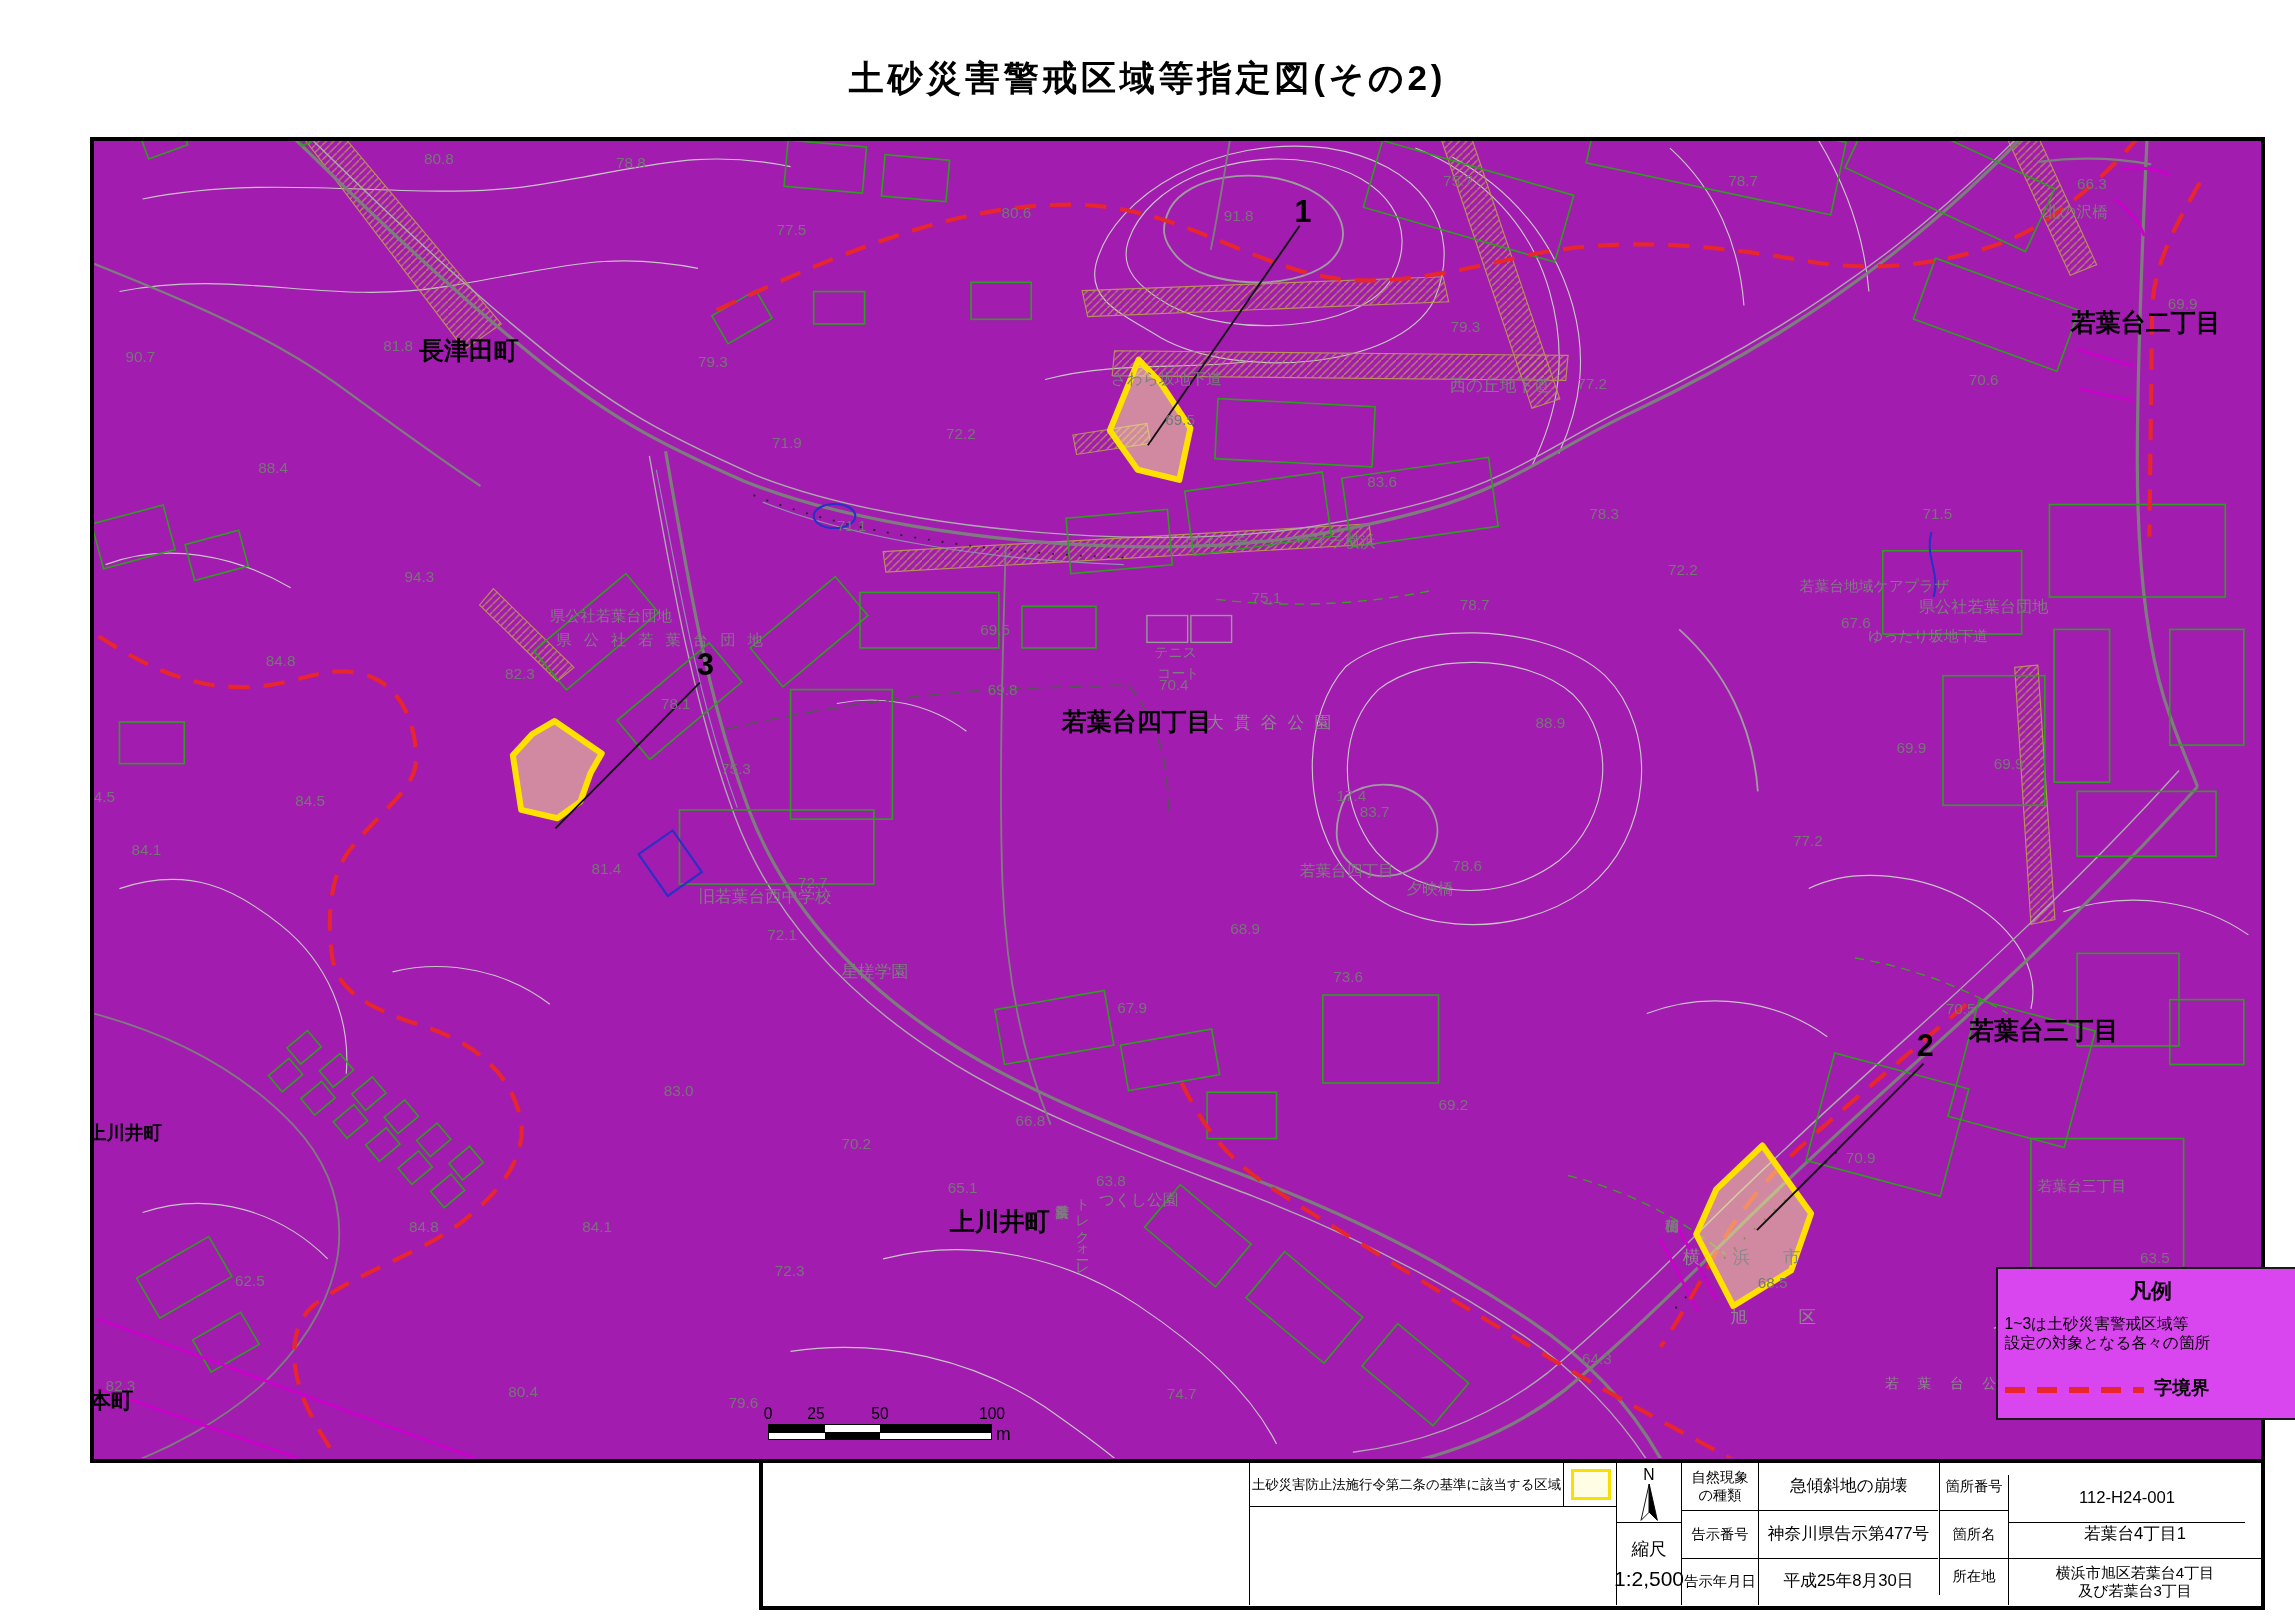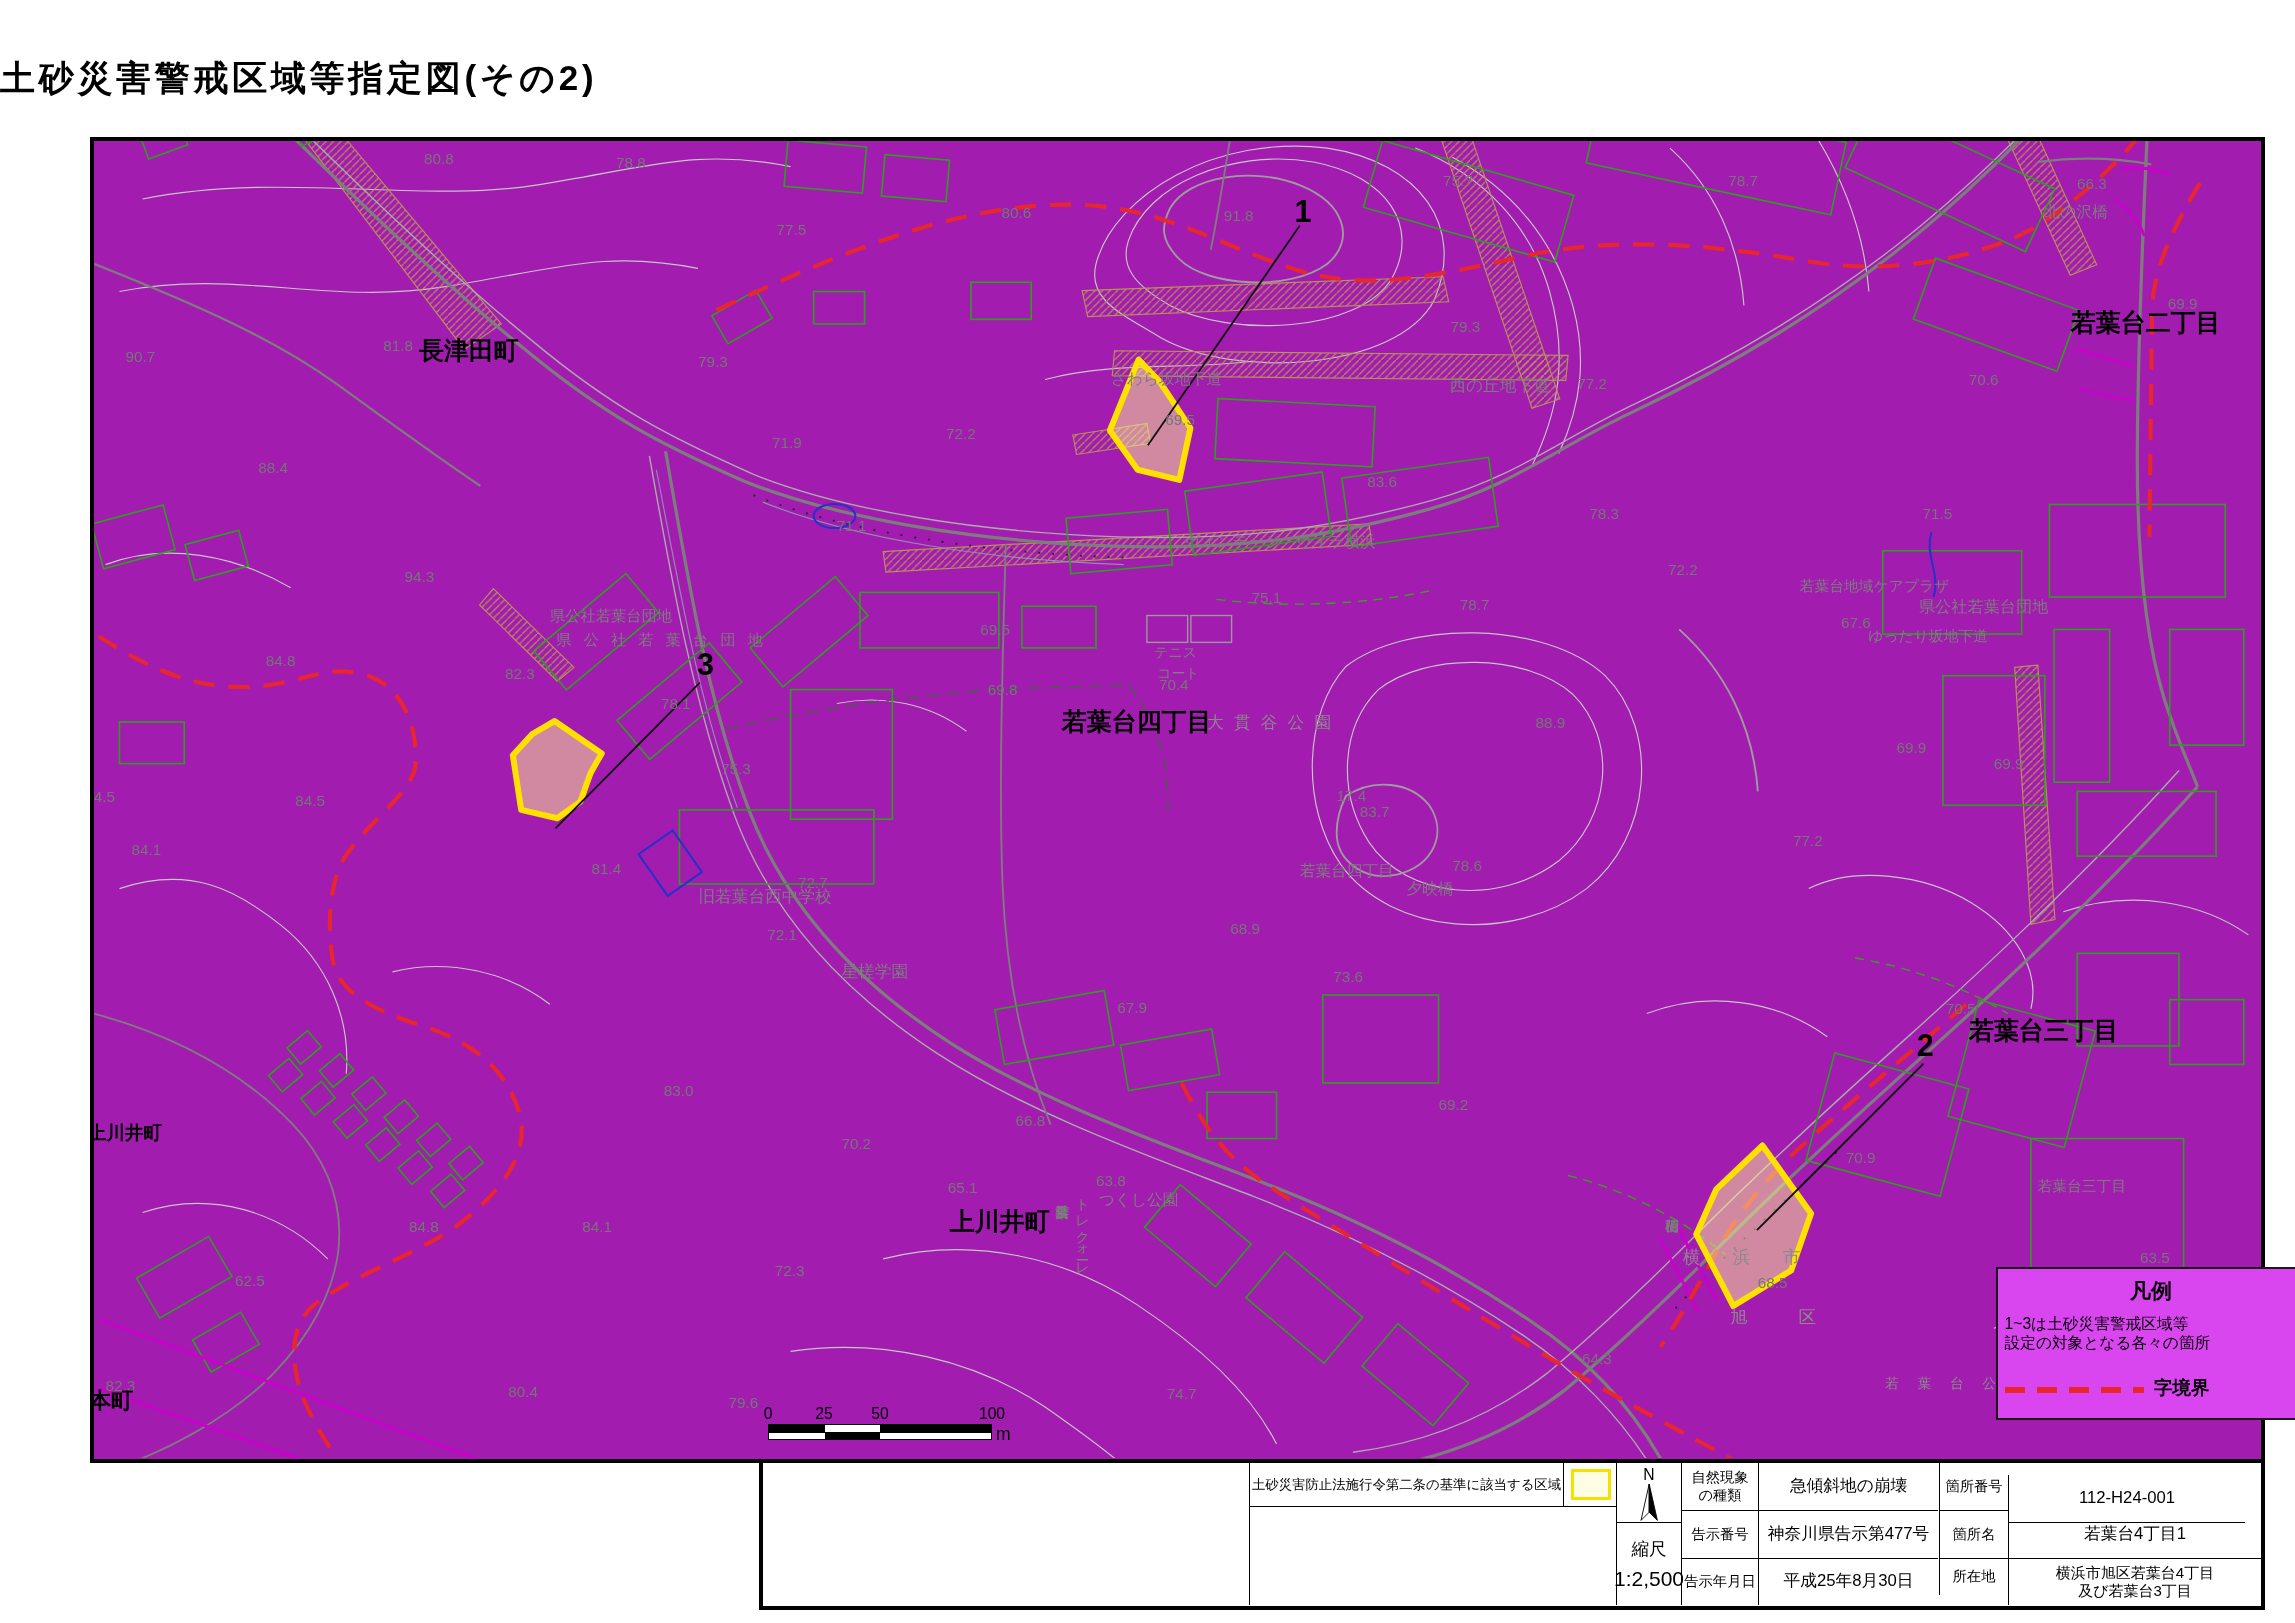--- a/index.html
+++ b/index.html
@@ -2,32 +2,32 @@
 <html style="font-size:7.4px"><head>
 <meta charset="utf-8">
 <style>
   html,body{margin:0;padding:0;}
   body{
     width:2295px;height:1623px;position:relative;background:#ffffff;
     font-family:"Liberation Sans","DejaVu Sans",sans-serif;color:#000;
     overflow:hidden;
   }
   .page-title{
-    position:absolute;top:55px;left:0;width:100%;text-align:left;
+    position:absolute;top:55px;left:0;width:100%;text-align:center;
     font-size:35px;font-weight:bold;letter-spacing:3.7px;
   }
   .map-frame{
     position:absolute;left:90px;top:137px;width:2175px;height:1326px;
     border:4.6px solid #000;background:#a21caf;box-sizing:border-box;
   }
   #map-svg{position:absolute;left:0;top:0;}
   
   .scalebar{position:absolute;left:768px;top:1405px;width:259px;height:42px;z-index:5;}
   .scalebar .lab{position:absolute;top:0;font-size:15.7px;color:#000;transform:translateX(-50%);}
-  .scalebar .lab.l0{left:0;} .scalebar .lab.l25{left:56px;text-align:center;} .scalebar .lab.l50{left:112px;} .scalebar .lab.l100{left:224px;}
+  .scalebar .lab.l0{left:0;} .scalebar .lab.l25{left:48px;text-align:center;} .scalebar .lab.l50{left:112px;} .scalebar .lab.l100{left:224px;}
   .sb-bar{position:absolute;left:0;top:19.4px;width:224px;height:15.7px;border:1.4px solid #000;box-sizing:border-box;}
   .sb-row{position:absolute;left:0;width:100%;height:50%;display:flex;}
   .sb-row.r2{top:50%;border-top:0.9px solid #000;box-sizing:border-box;}
   .sb-seg{height:100%;}
   .sb-unit{position:absolute;left:228px;top:18.5px;font-size:17.6px;}
   
   .legend{
     position:absolute;left:1996px;top:1267px;width:310px;height:153px;z-index:6;
     background:#d946ef;border:2.8px solid #1a1a1a;box-sizing:border-box;
   }

